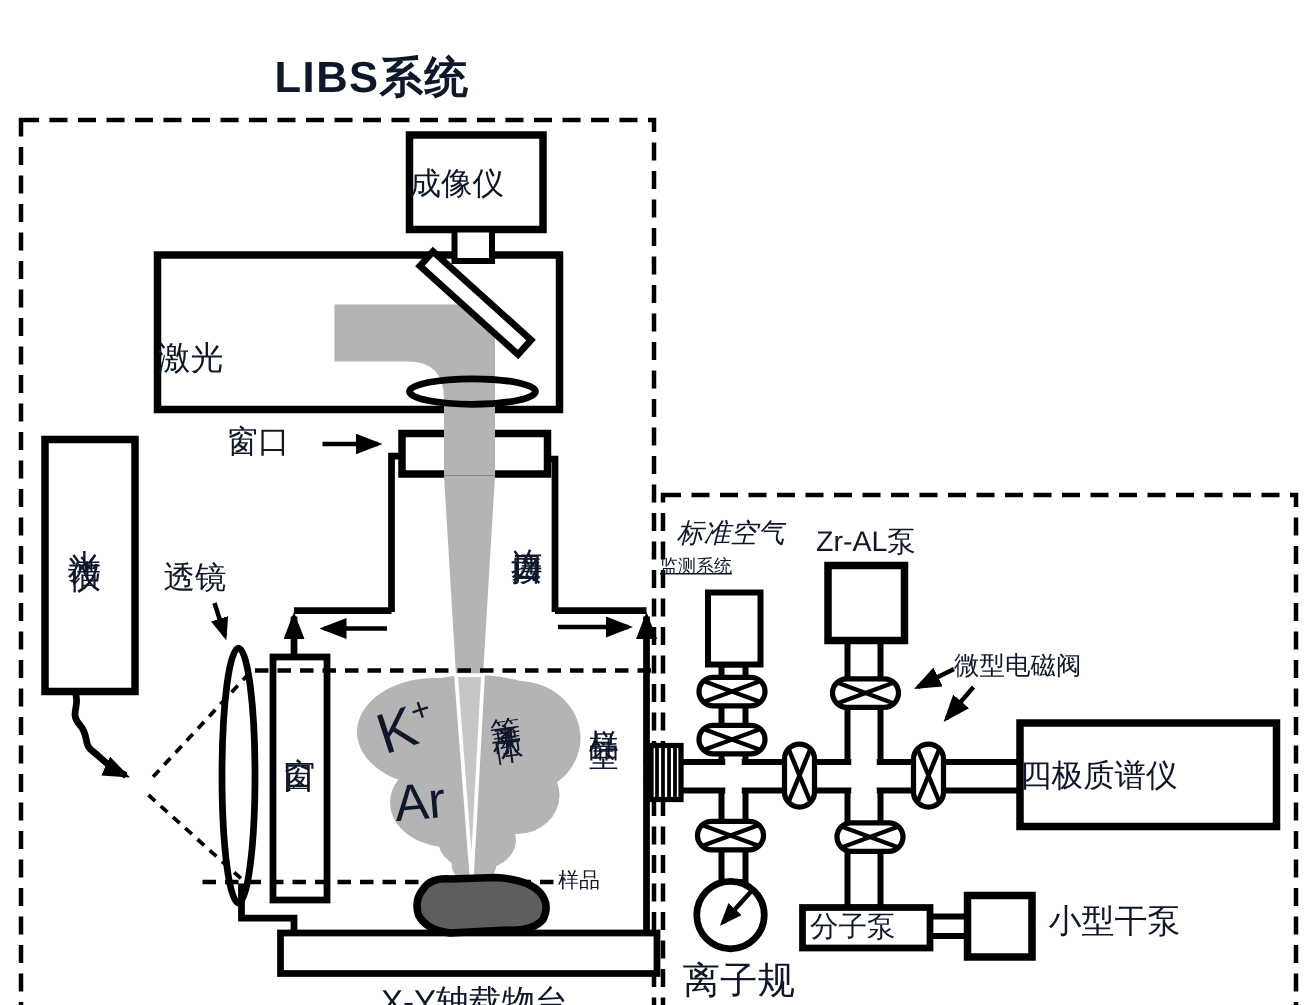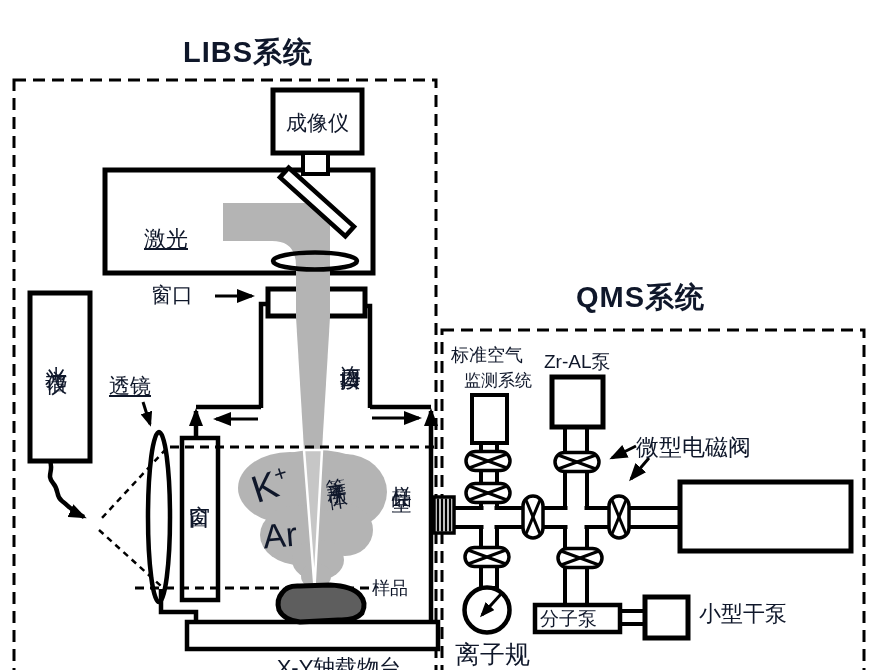--- a/index.html
+++ b/index.html
@@ -2,21 +2,21 @@
 <html><head>
 <meta charset="utf-8">
 <style>
   html,body{margin:0;padding:0;background:#fff;}
   #stage{position:relative;width:876px;height:670px;background:#fff;overflow:hidden;
          font-family:"Liberation Sans","DejaVu Sans",sans-serif;color:#0f172a;margin-top:30px;}
   #diagram-svg{position:absolute;left:0;top:0;z-index:1;}
   .lbl{position:absolute;z-index:2;white-space:nowrap;line-height:1.15;}
   .vtext{writing-mode:vertical-rl;text-orientation:upright;}
   .title{font-size:29px;font-weight:bold;letter-spacing:1px;}
-  .ctr{text-align:center;}
+  .ctr{}
 </style>
 </head>
 <body>
 
 <div id="stage">
 
 <svg id="diagram-svg" width="876" height="670" viewBox="0 0 876 670">
   <defs>
     <marker id="ah" markerUnits="userSpaceOnUse" markerWidth="18" markerHeight="14" refX="15" refY="7" orient="auto">
       <path d="M0,0 L18,7 L0,14 Z" fill="#000"></path>
@@ -141,38 +141,38 @@
   <rect x="645" y="567" width="43" height="41" fill="#fff" stroke="#000" stroke-width="5"></rect>
 
   <circle cx="487" cy="580" r="22.5" fill="#fff" stroke="#000" stroke-width="4.5"></circle>
   <line x1="501" y1="564" x2="482" y2="585" stroke="#000" stroke-width="3" marker-end="url(#ah2)"></line>
 
   <line x1="636" y1="416" x2="612" y2="428" stroke="#000" stroke-width="3" marker-end="url(#ah)"></line>
   <line x1="649" y1="428" x2="631" y2="449" stroke="#000" stroke-width="3" marker-end="url(#ah)"></line>
 </svg>
 
 <div class="lbl title" style="left:183px;top:6px;">LIBS系统</div>
-<div class="lbl title" style="left:576px;top:251px;">QMS系统</div>
 
 <div class="lbl ctr" style="left:273px;top:81px;width:89px;font-size:21px;">成像仪</div>
-<div class="lbl ctr" style="left:105px;top:196px;width:122px;font-size:22px;text-decoration:underline;">激光</div>
+<div class="lbl ctr" style="left:105px;top:196px;width:122px;font-size:22px;">激光</div>
 <div class="lbl" style="left:151px;top:253px;font-size:21px;">窗口</div>
 <div class="lbl vtext" style="left:44px;top:318px;font-size:22px;letter-spacing:4px;">光谱仪</div>
-<div class="lbl" style="left:109px;top:344px;font-size:21px;text-decoration:underline;">透镜</div>
+<div class="lbl" style="left:109px;top:344px;font-size:21px;">透镜</div>
 <div class="lbl vtext" style="left:187px;top:457px;font-size:22px;letter-spacing:7px;">窗口</div>
 <div class="lbl vtext" style="left:338px;top:318px;font-size:21px;letter-spacing:3px;">连接刀口</div>
 
 <div class="lbl" style="left:252px;top:434px;font-size:38px;transform:rotate(-18deg);"><span>K</span><sup style="font-size:22px;">+</sup></div>
 <div class="lbl" style="left:263px;top:486px;font-size:34px;transform:rotate(-5deg);">Ar</div>
 <div class="lbl vtext" style="left:322px;top:432px;font-size:20px;letter-spacing:4px;transform:rotate(-8deg);">等离子体</div>
 <div class="lbl vtext" style="left:390px;top:440px;font-size:20px;letter-spacing:3px;">样品室</div>
-<div class="lbl" style="left:372px;top:548px;font-size:18px;">样品</div>
+<div class="lbl" style="left:372px;top:548px;font-size:14px;">样品</div>
 <div class="lbl ctr" style="left:254px;top:625px;width:170px;font-size:22px;">X-Y轴载物台</div>
 
-<div class="lbl" style="left:451px;top:315px;font-size:18px;">标准空气</div>
-<div class="lbl" style="left:464px;top:341px;font-size:17px;">监测系统</div>
+<div class="lbl" style="left:451px;top:315px;font-size:18px;font-style:italic;">标准空气</div>
+<div class="lbl" style="left:440px;top:341px;font-size:12px;text-decoration:underline;">监测系统</div>
 <div class="lbl" style="left:544px;top:321px;font-size:19px;text-align:right;">Zr-AL泵</div>
-<div class="lbl" style="left:636px;top:404px;font-size:23px;">微型电磁阀</div>
+<div class="lbl" style="left:636px;top:404px;font-size:17px;">微型电磁阀</div>
+<div class="lbl ctr" style="left:680px;top:476px;width:171px;font-size:21px;">四极质谱仪</div>
 <div class="lbl" style="left:455px;top:610px;font-size:25px;">离子规</div>
 <div class="lbl" style="left:540px;top:578px;font-size:19px;">分子泵</div>
 <div class="lbl" style="left:699px;top:571px;font-size:22px;">小型干泵</div>
 
 </div>
 
 </body></html>

